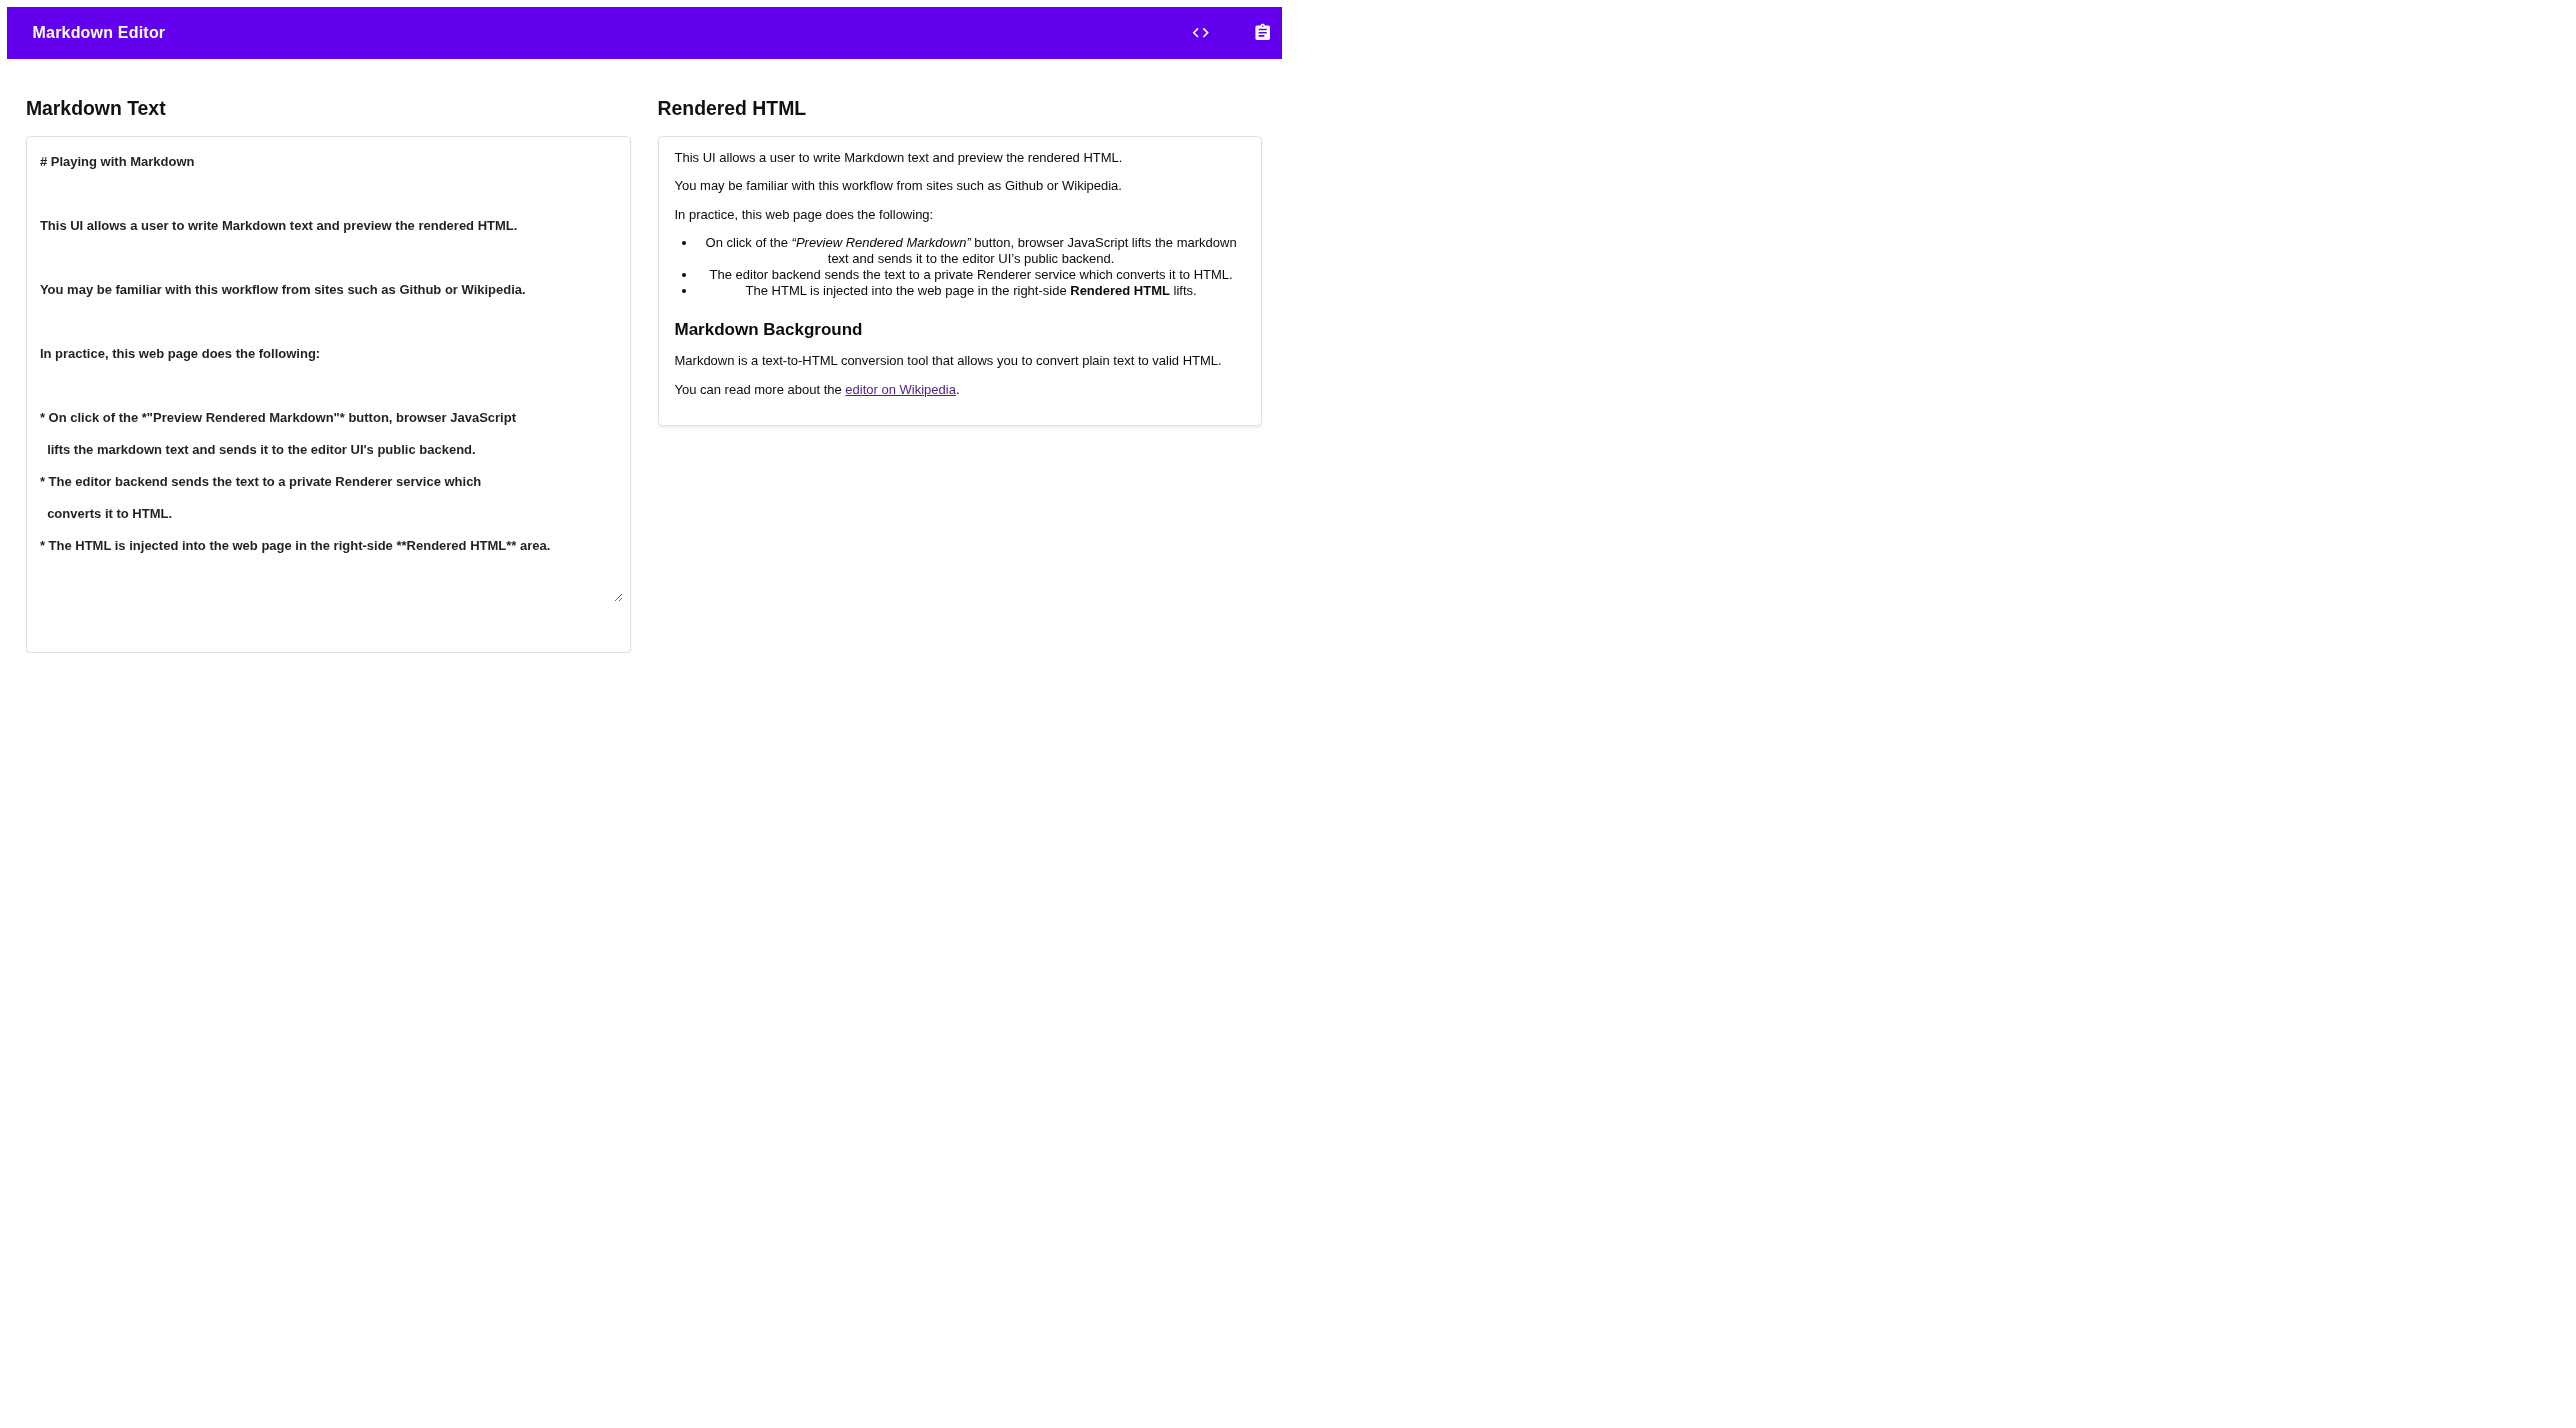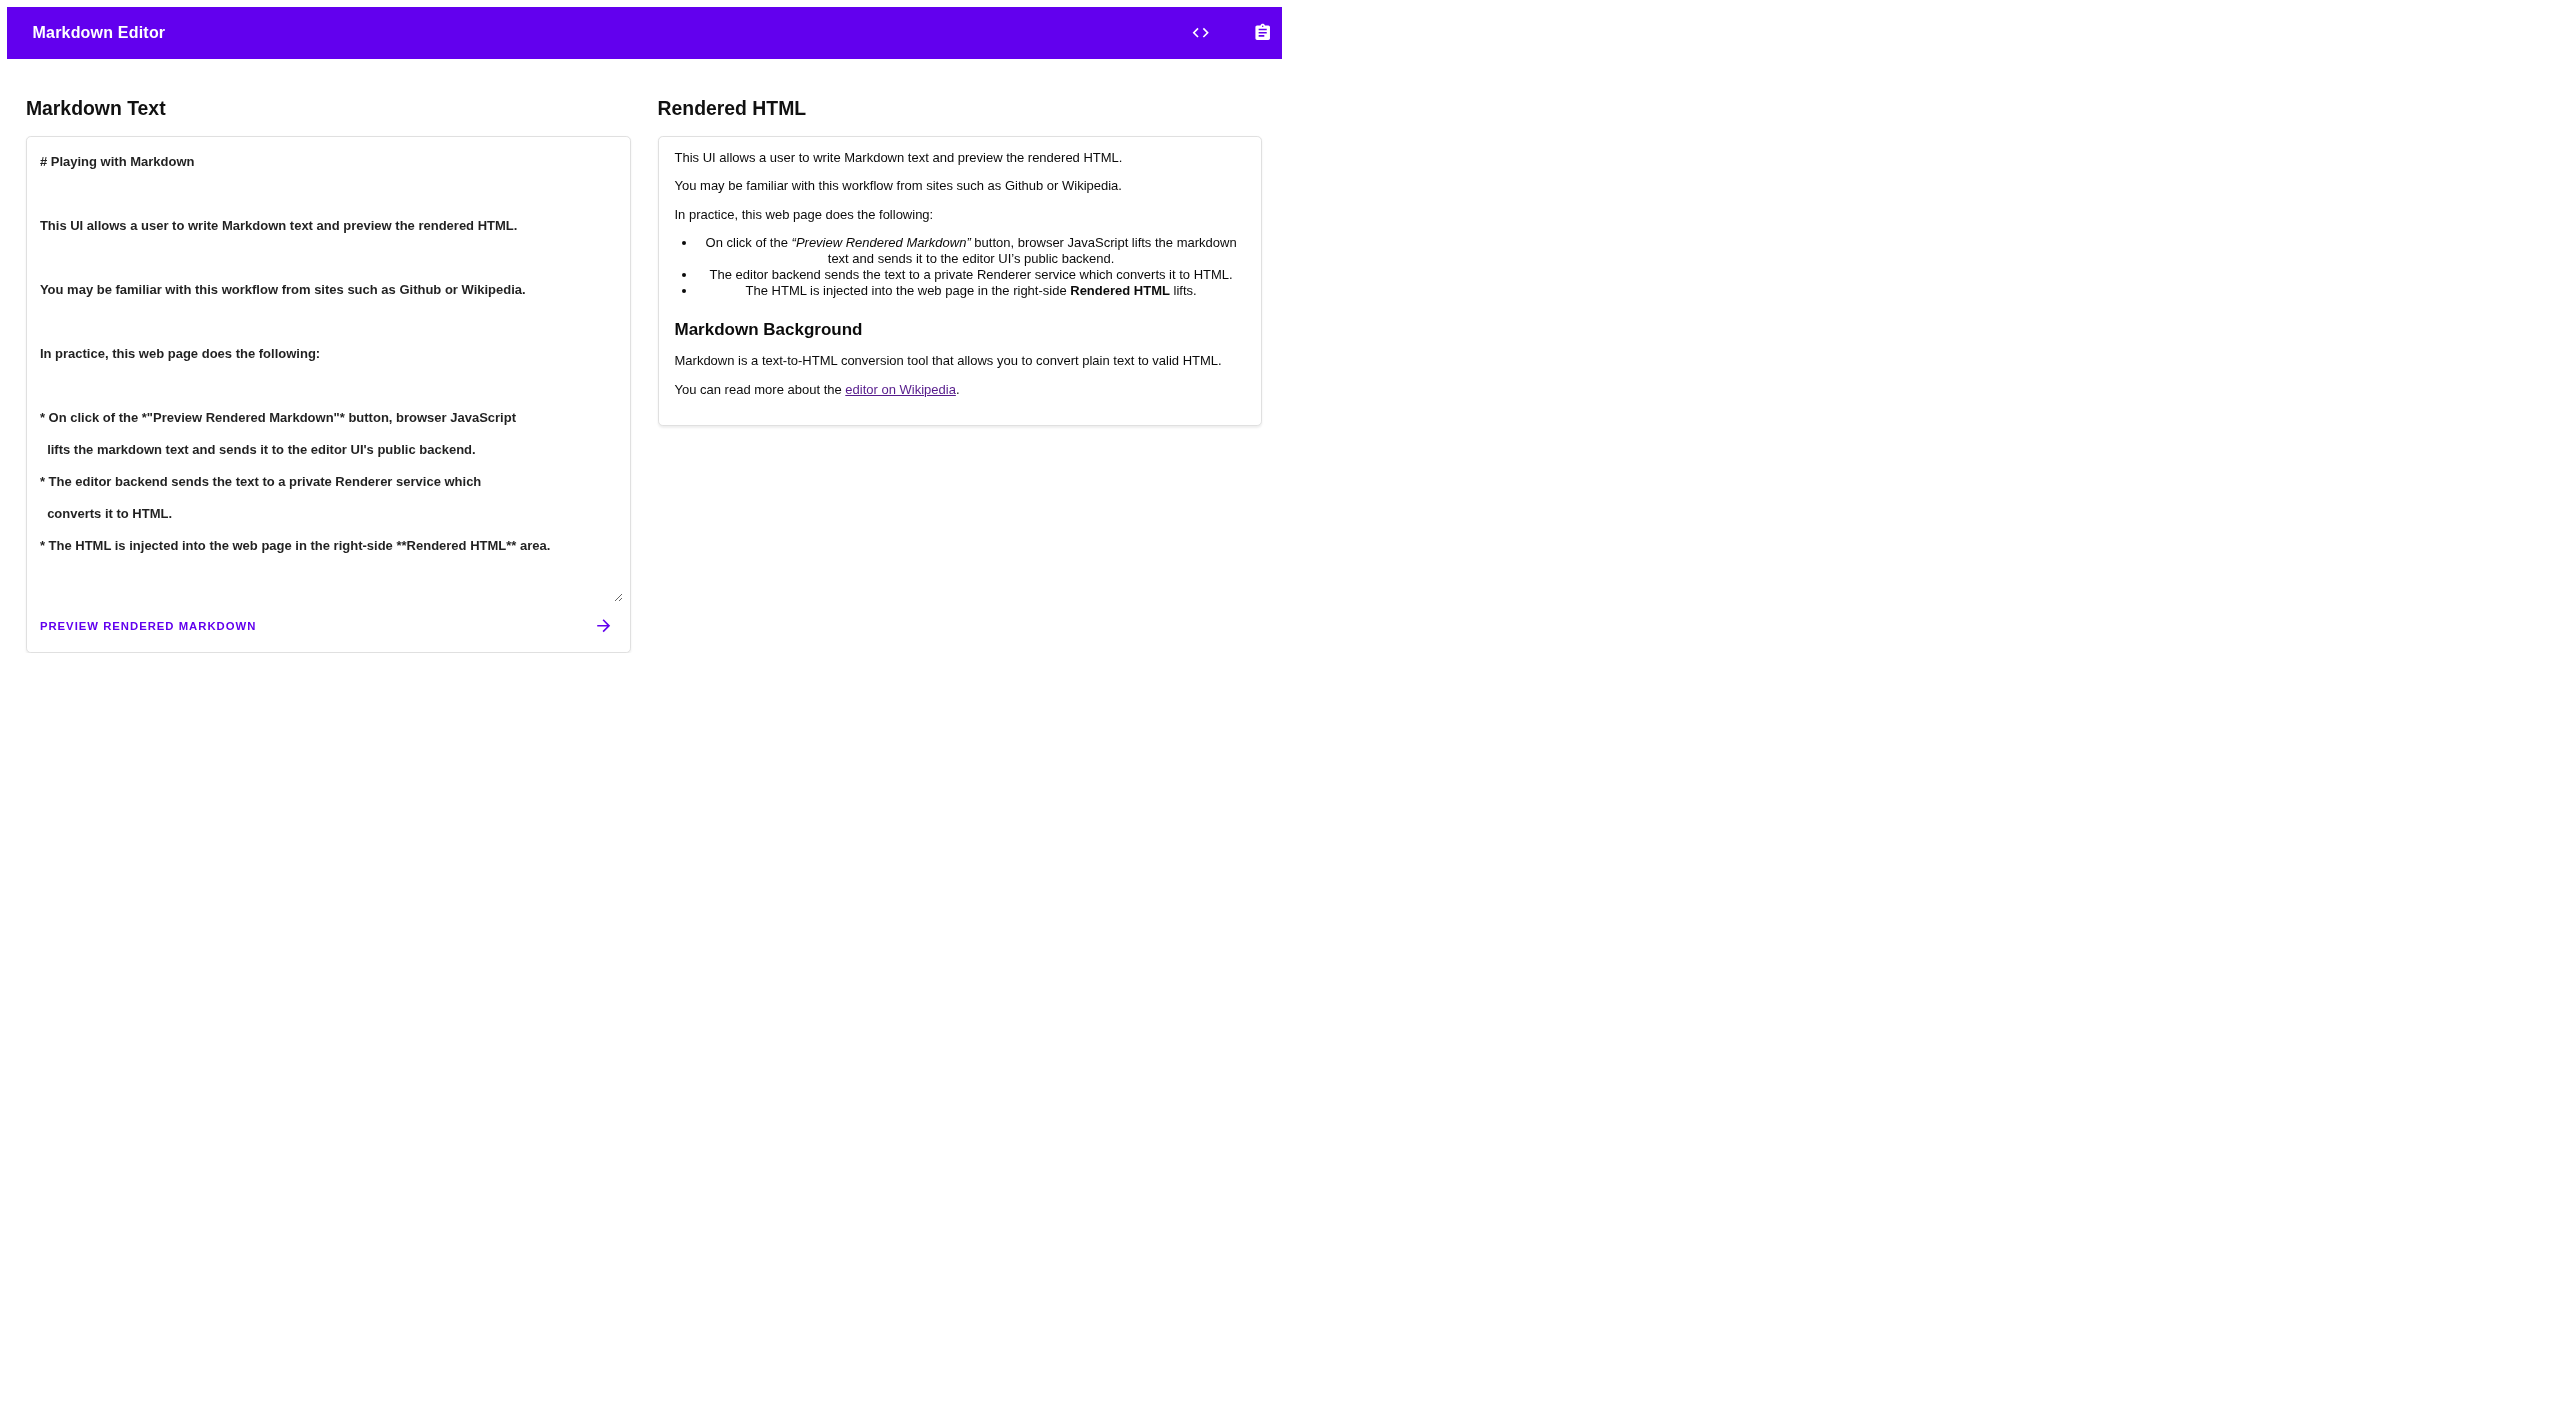--- a/index.html
+++ b/index.html
@@ -176,28 +176,20 @@
   lifts the markdown text and sends it to the editor UI's public backend.
 * The editor backend sends the text to a private Renderer service which
   converts it to HTML.
 * The HTML is injected into the web page in the right-side **Rendered HTML** area.
 
 ## Markdown Background
 
 Markdown is a text-to-HTML conversion tool that allows you to convert plain text to valid HTML.
 
 You can read more about the [syntax on Wikipedia](https://en.wikipedia.org/wiki/Markdown).</textarea>
-      <div class="card-actions">
-        <button class="preview-btn">PREVIEW RENDERED MARKDOWN</button>
-        <button class="arrow-btn">
-          <svg viewBox="0 0 24 24">
-            <path d="M12 4l-1.41 1.41L16.17 11H4v2h12.17l-5.58 5.59L12 20l8-8z"></path>
-          </svg>
-        </button>
-      </div>
     </div>
   </section>
 
   <section class="column">
     <h2 class="col-heading">Rendered HTML</h2>
     <div class="card preview-card">
       <p>This UI allows a user to write Markdown text and preview the rendered HTML.</p>
       <p>You may be familiar with this workflow from sites such as Github or Wikipedia.</p>
       <p>In practice, this web page does the following:</p>
       <ul>

